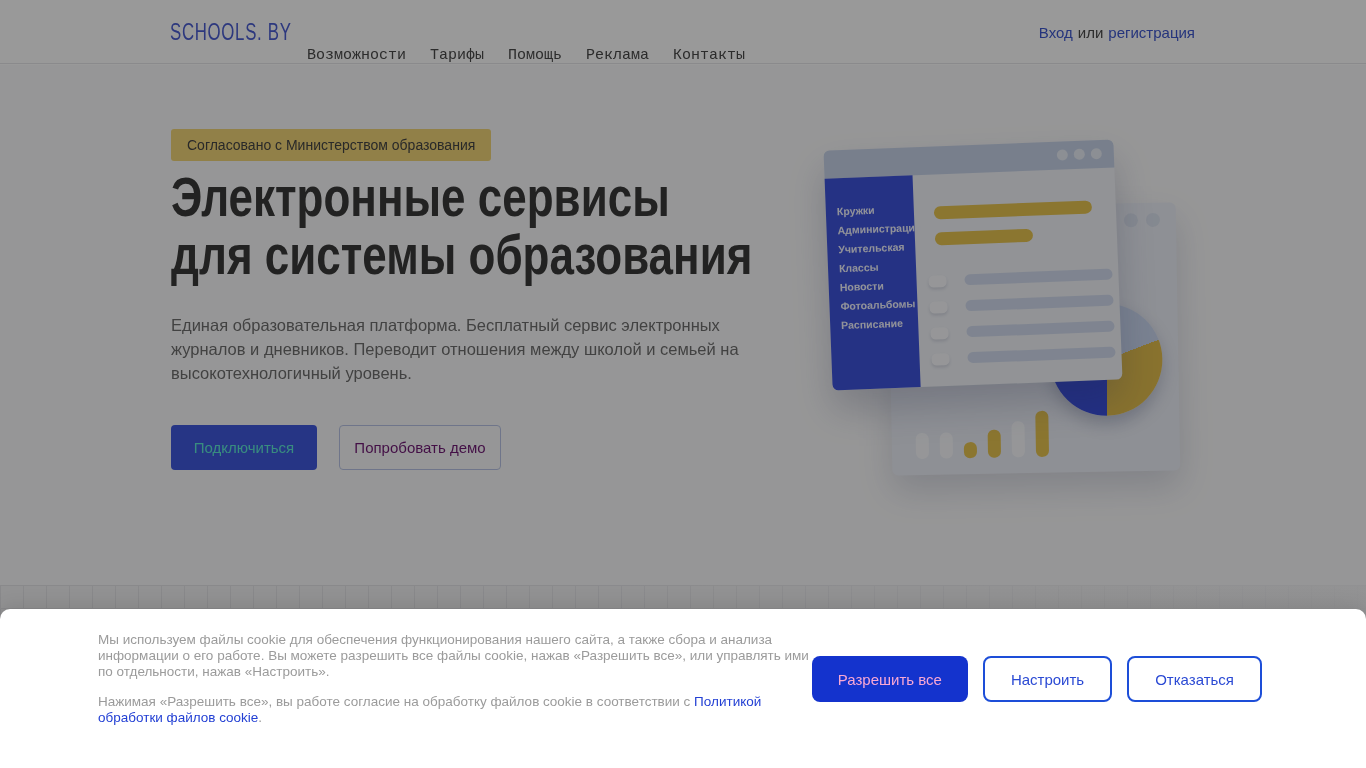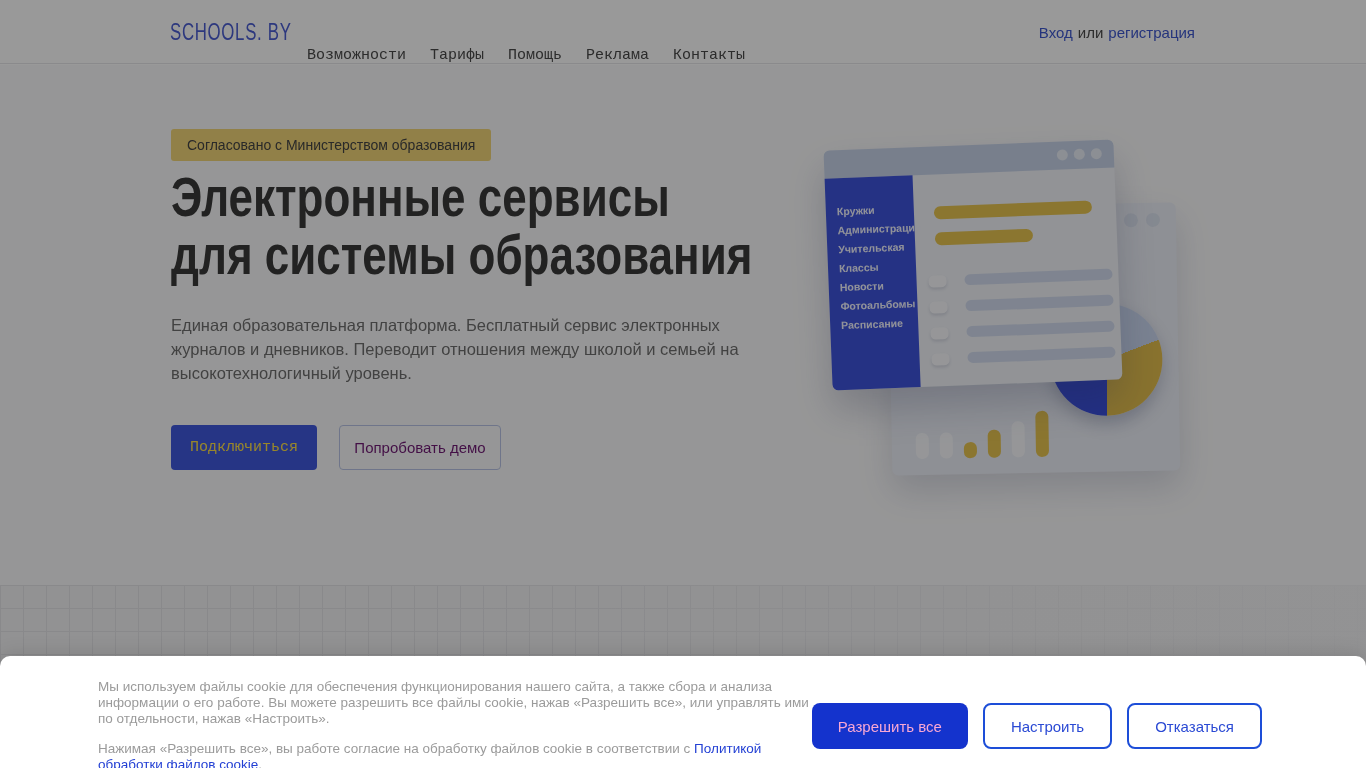--- a/index.html
+++ b/index.html
@@ -26,23 +26,23 @@
           background:#fbfbfc; }
   .badge { position:absolute; left:171px; top:48px; height:32px; line-height:32px;
            padding:0 16px; background:#f2d678; border-radius:3px;
            font-size:14px; color:#454545; white-space:nowrap;margin-top:16px; }
   .hero-title { position:absolute; left:171px; top:103px; color:#3a3a3a;
                 font-weight:700; font-size:55px; line-height:58px; }
   .hero-title div { white-space:nowrap; transform:scaleX(0.80); transform-origin:left center; }
   .hero-desc { position:absolute; left:171px; top:248px; width:585px;
                font-size:16.5px; line-height:24px; color:#6e6e6e; }
   .hero-buttons { position:absolute; left:171px; top:360px; display:flex; gap:22px; }
-  .btn-primary { width:146px; height:45px; background:#4059de; color:#fde047;
+  .btn-primary { width:146px; height:45px; background:#4059de; color:#5eead4;
                  border:none; border-radius:4px; font-size:15px; cursor:pointer;
-                 font-family:Liberation Mono, monospace; }
+                 font-family:Liberation Sans, sans-serif; }
   .btn-secondary { width:162px; height:45px; background:transparent; color:#701a75;
                    border:1px solid #b9c4e6; border-radius:4px; font-size:15px;
                    cursor:pointer; font-family:inherit; }
 
   
   .illus { position:absolute; left:828px; top:80px; width:360px; height:420px; }
   .win-back { position:absolute; left:62px; top:60px; width:288px; height:268px;
               background:#edf0f8; border-radius:6px; transform:rotate(-1deg);
               box-shadow:0 16px 34px rgba(60,70,110,0.18); }
   .win-back .dots { position:absolute; right:16px; top:10px; display:flex; gap:8px; }
@@ -81,21 +81,21 @@
                 background-image:linear-gradient(#e4e4e8 1px, transparent 1px),
                                  linear-gradient(90deg, #e4e4e8 1px, transparent 1px);
                 background-size:23px 23px; }
   .grid-strip::after { content:""; position:absolute; inset:0;
                 background:linear-gradient(90deg, rgba(245,245,247,0) 30%, rgba(245,245,247,0.85) 100%); }
 
   
   .dim { position:fixed; inset:0; background:rgba(0,0,0,0.40); z-index:40; }
 
   
-  .cookie { position:fixed; left:0; right:0; bottom:0; height:112px; background:#ffffff;
+  .cookie { position:fixed; left:0; right:0; bottom:0; height:159px; background:#ffffff;
             border-radius:10px 10px 0 0; z-index:50;
             box-shadow:0 -4px 18px rgba(0,0,0,0.10); }
   .cookie-text { position:absolute; left:98px; top:23px; width:716px;
                  font-size:13.5px; line-height:16px; color:#9b9b9b; }
   .cookie-text p + p { margin-top:14px; }
   .cookie-link { color:#2340d4; text-decoration:none; cursor:pointer; }
   .cookie-buttons { position:absolute; right:104px; top:47px; display:flex; gap:15px; }
   .cookie-btn { height:46px; border-radius:8px; font-size:15px; cursor:pointer;
                 font-family:inherit; padding:0 26px; white-space:nowrap; }
   .cookie-btn.allow { background:#1433cd; color:#f9a8d4; border:none; }

